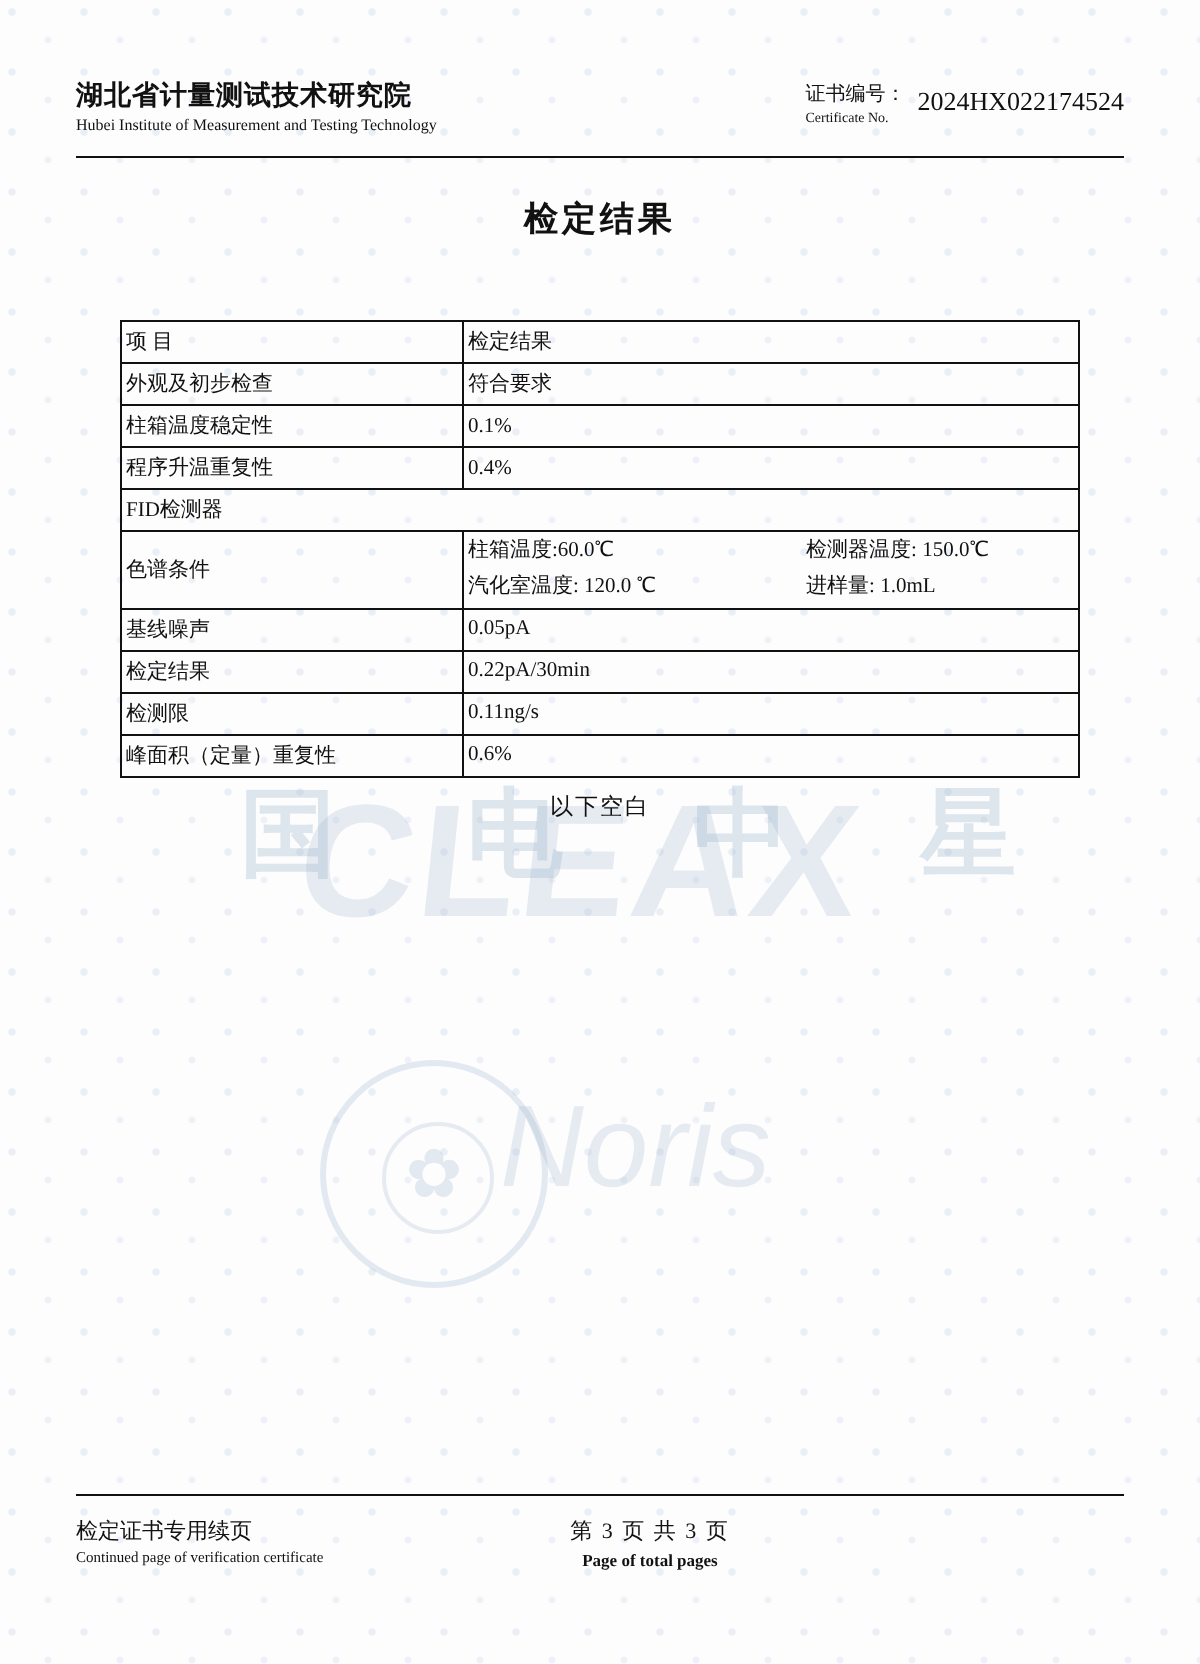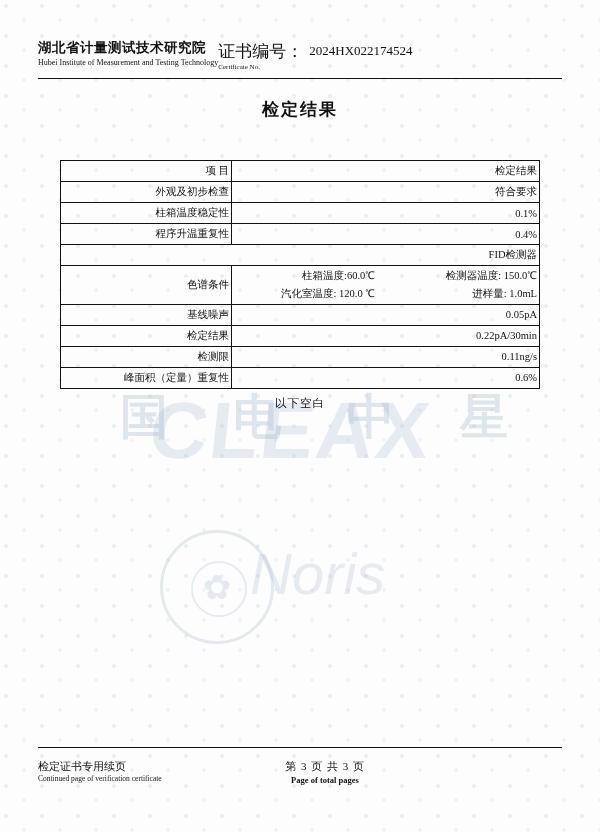--- a/index.html
+++ b/index.html
@@ -102,21 +102,21 @@
   }
 
   
   .header {
     position: absolute;
     left: 38px;
     right: 38px;
     top: 40px;
     display: flex;
     align-items: flex-start;
-    justify-content: flex-start;
+    justify-content: space-between;
   }
   .org {
     line-height: 1.25;
   }
   .org-cn {
     font-family: "Liberation Serif", serif;
     font-weight: bold;
     font-size: 13.5px;
     letter-spacing: 0.5px;
     color: #111;
@@ -132,21 +132,21 @@
     display: flex;
     align-items: flex-start;
     gap: 6px;
     margin-top: 2px;
   }
   .cert-labels {
     line-height: 1.2;
   }
   .cert-cn {
     font-family: "Liberation Serif", serif;
-    font-size: 17px;
+    font-size: 10px;
     color: #111;
     font-weight: normal;
   }
   .cert-en {
     font-family: "Liberation Serif", serif;
     font-size: 7px;
     color: #111;
     margin-top: 1px;
   }
   .cert-value {
@@ -197,21 +197,21 @@
     top: 160px;
     width: 480px;
     border-collapse: collapse;
     table-layout: fixed;
   }
   table.results td {
     border: 1px solid #111;
     font-family: "Liberation Serif", serif;
     font-size: 10.5px;
     color: #111;
-    text-align: right;
+    text-align: left;
     height: 18px;
     padding: 1px 2px;
     background: transparent;
   }
   td.col-label { width: 166px; }
   td.col-value { }
   .cond-cell {
     text-align: left;
     padding: 3px 6px 3px 10px;
     line-height: 1.7;

